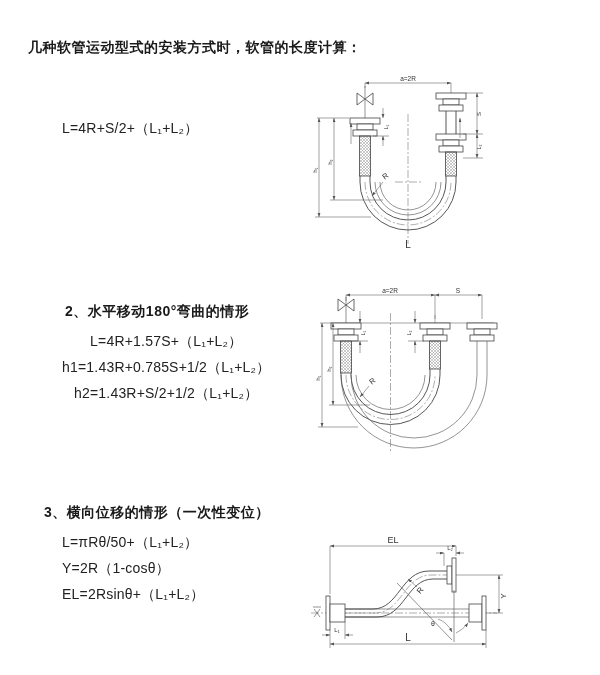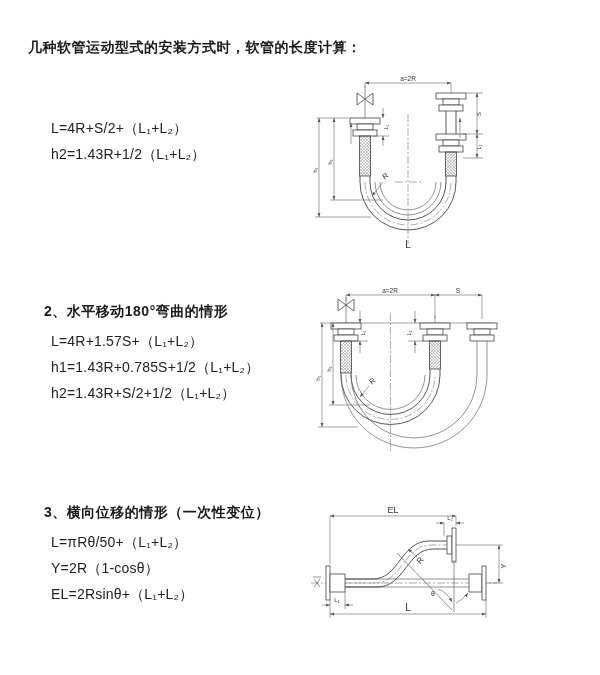--- a/index.html
+++ b/index.html
@@ -8,21 +8,21 @@
     background:#ffffff;color:#1a1a1a;
     font-family:"Liberation Sans","DejaVu Sans",sans-serif;
   }
   .title{
     position:absolute;left:28px;top:39px;
     font-size:14px;font-weight:bold;letter-spacing:.5px;
   }
   .section{position:absolute;left:44px;}
   .sec-heading{font-size:14px;font-weight:bold;letter-spacing:.5px;height:18px;}
   .formula{
-    font-size:14px;height:16px;margin-top:10px;margin-left:7px;
+    font-size:14px;height:16px;margin-top:10px;margin-left:18px;
     white-space:nowrap;letter-spacing:.2px;color:#222;
   }
   .formula.first{margin-top:12px;}
   .diagram{position:absolute;}
   svg{display:block;}
   svg text{
     font-family:"Liberation Sans","DejaVu Sans",sans-serif;
     fill:#333;
   }
   .dim{stroke:#666;stroke-width:.6;fill:none;}
@@ -31,21 +31,20 @@
   .fit{stroke:#444;stroke-width:.8;fill:#ffffff;}
   .cl{stroke:#777;stroke-width:.6;fill:none;stroke-dasharray:8 2 2 2;}
 </style>
 </head>
 <body>
 
 <div class="title">几种软管运动型式的安装方式时，软管的长度计算：</div>
 
 <div class="section" style="top:108px;">
   <div class="formula first">L=4R+S/2+（L₁+L₂）</div>
-  <div class="formula">h2=1.43R+1/2（L₁+L₂）</div>
 </div>
 
 <div class="diagram" style="left:313px;top:74px;">
 <svg width="190" height="182" viewBox="0 0 190 182">
   <defs>
     <marker id="m1" markerWidth="8" markerHeight="6" refX="7" refY="2.5" orient="auto-start-reverse">
       <path d="M0,0 L7,2.5 L0,5 Z" fill="#555"></path>
     </marker>
     <pattern id="h1p" width="3" height="3" patternUnits="userSpaceOnUse">
       <path d="M0,0 L3,3 M3,0 L0,3" stroke="#888" stroke-width="0.45"></path>
@@ -139,21 +138,21 @@
 
   <g>
     <text transform="translate(74,104) rotate(-38)" font-size="7.5" text-anchor="middle">R</text>
     <line class="dim" x1="70" y1="108" x2="59" y2="122" marker-end="url(#m1)"></line>
   </g>
 
   <text x="95" y="174" font-size="10" text-anchor="middle">L</text>
 </svg>
 </div>
 
-<div class="section" style="top:303px;">
+<div class="section" style="top:303px;text-align:center;">
   <div class="sec-heading">2、水平移动180°弯曲的情形</div>
   <div class="formula first">L=4R+1.57S+（L₁+L₂）</div>
   <div class="formula">h1=1.43R+0.785S+1/2（L₁+L₂）</div>
   <div class="formula">h2=1.43R+S/2+1/2（L₁+L₂）</div>
 </div>
 
 <div class="diagram" style="left:312px;top:285px;">
 <svg width="188" height="172" viewBox="0 0 188 172">
   <defs>
     <marker id="m2" markerWidth="8" markerHeight="6" refX="7" refY="2.5" orient="auto-start-reverse">
@@ -258,21 +257,21 @@
 </svg>
 </div>
 
 <div class="section" style="top:504px;">
   <div class="sec-heading">3、横向位移的情形（一次性变位）</div>
   <div class="formula first">L=πRθ/50+（L₁+L₂）</div>
   <div class="formula">Y=2R（1-cosθ）</div>
   <div class="formula">EL=2Rsinθ+（L₁+L₂）</div>
 </div>
 
-<div class="diagram" style="left:297px;top:500px;">
+<div class="diagram" style="left:297px;top:530px;">
 <svg width="298" height="140" viewBox="0 0 298 140">
   <defs>
     <marker id="m3" markerWidth="8" markerHeight="6" refX="7" refY="2.5" orient="auto-start-reverse">
       <path d="M0,0 L7,2.5 L0,5 Z" fill="#555"></path>
     </marker>
   </defs>
 
   <line class="cl" x1="14" y1="83" x2="200" y2="83"></line>
 
   <g class="thin">

